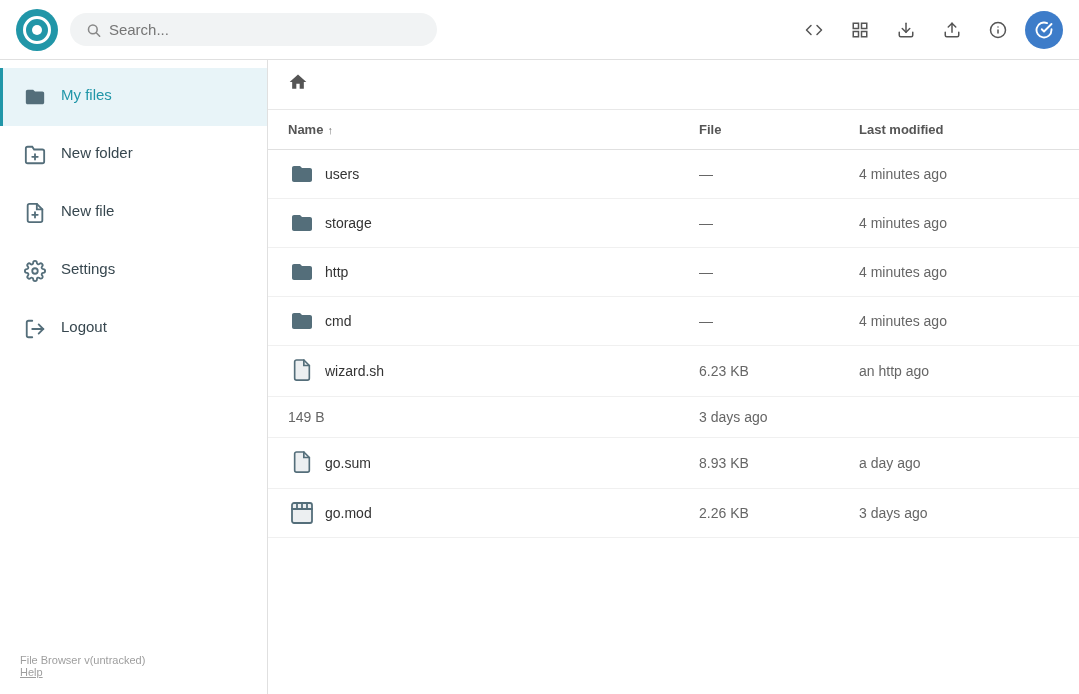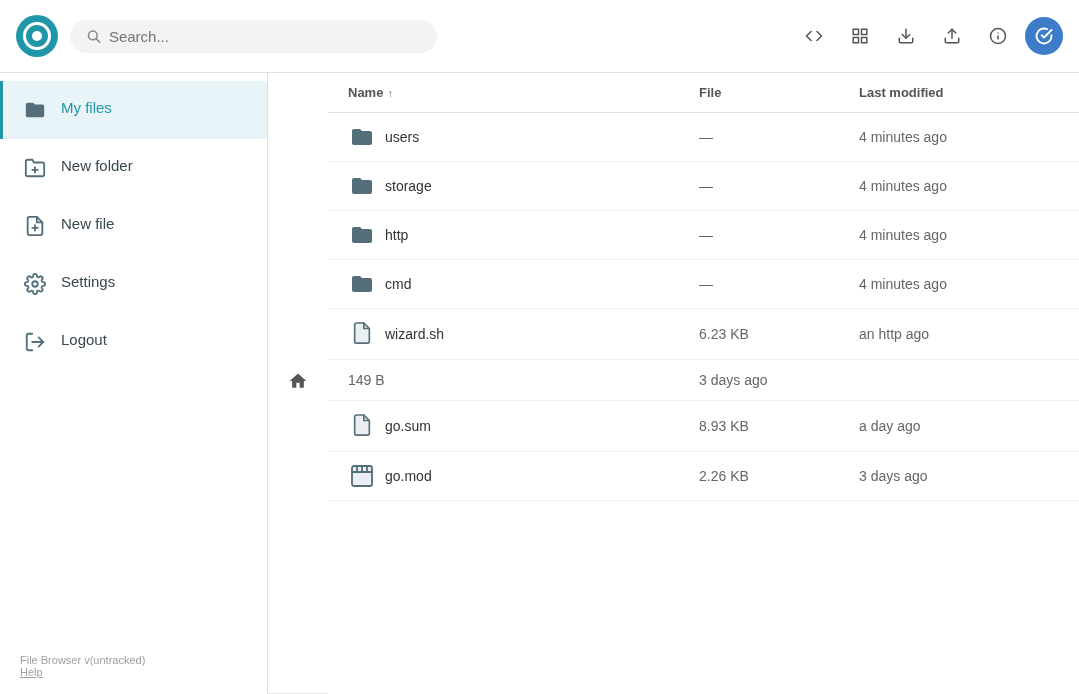--- a/index.html
+++ b/index.html
@@ -3,21 +3,21 @@
   <meta charset="utf-8">
   <style>
     * { box-sizing: border-box; margin: 0; padding: 0; }
     body { font-family: 'Segoe UI', Arial, sans-serif; background: #f5f5f5; display: flex; flex-direction: column; height: 694px; width: 1079px; overflow: hidden; }
 
     
     .header {
       display: flex;
       align-items: center;
       background: #fff;
-      height: 73px;
+      height: 60px;
       padding: 0 16px;
       border-bottom: 1px solid #e0e0e0;
       gap: 12px;
       flex-shrink: 0;
     }
     .logo-circle {
       width: 42px;
       height: 42px;
       border-radius: 50%;
       background: #2196a8;
@@ -115,20 +115,21 @@
     .sidebar-bottom a {
       color: #9e9e9e;
       text-decoration: underline;
       cursor: pointer;
     }
 
     
     .content {
       flex: 1;
       display: flex;
+      flex-direction: column;
       overflow: hidden;
       background: #3b82f6;
     }
     .breadcrumb-bar {
       padding: 12px 20px;
       display: flex;
       align-items: center;
       background: #fff;
       border-bottom: 1px solid #e8e8e8;
     }

